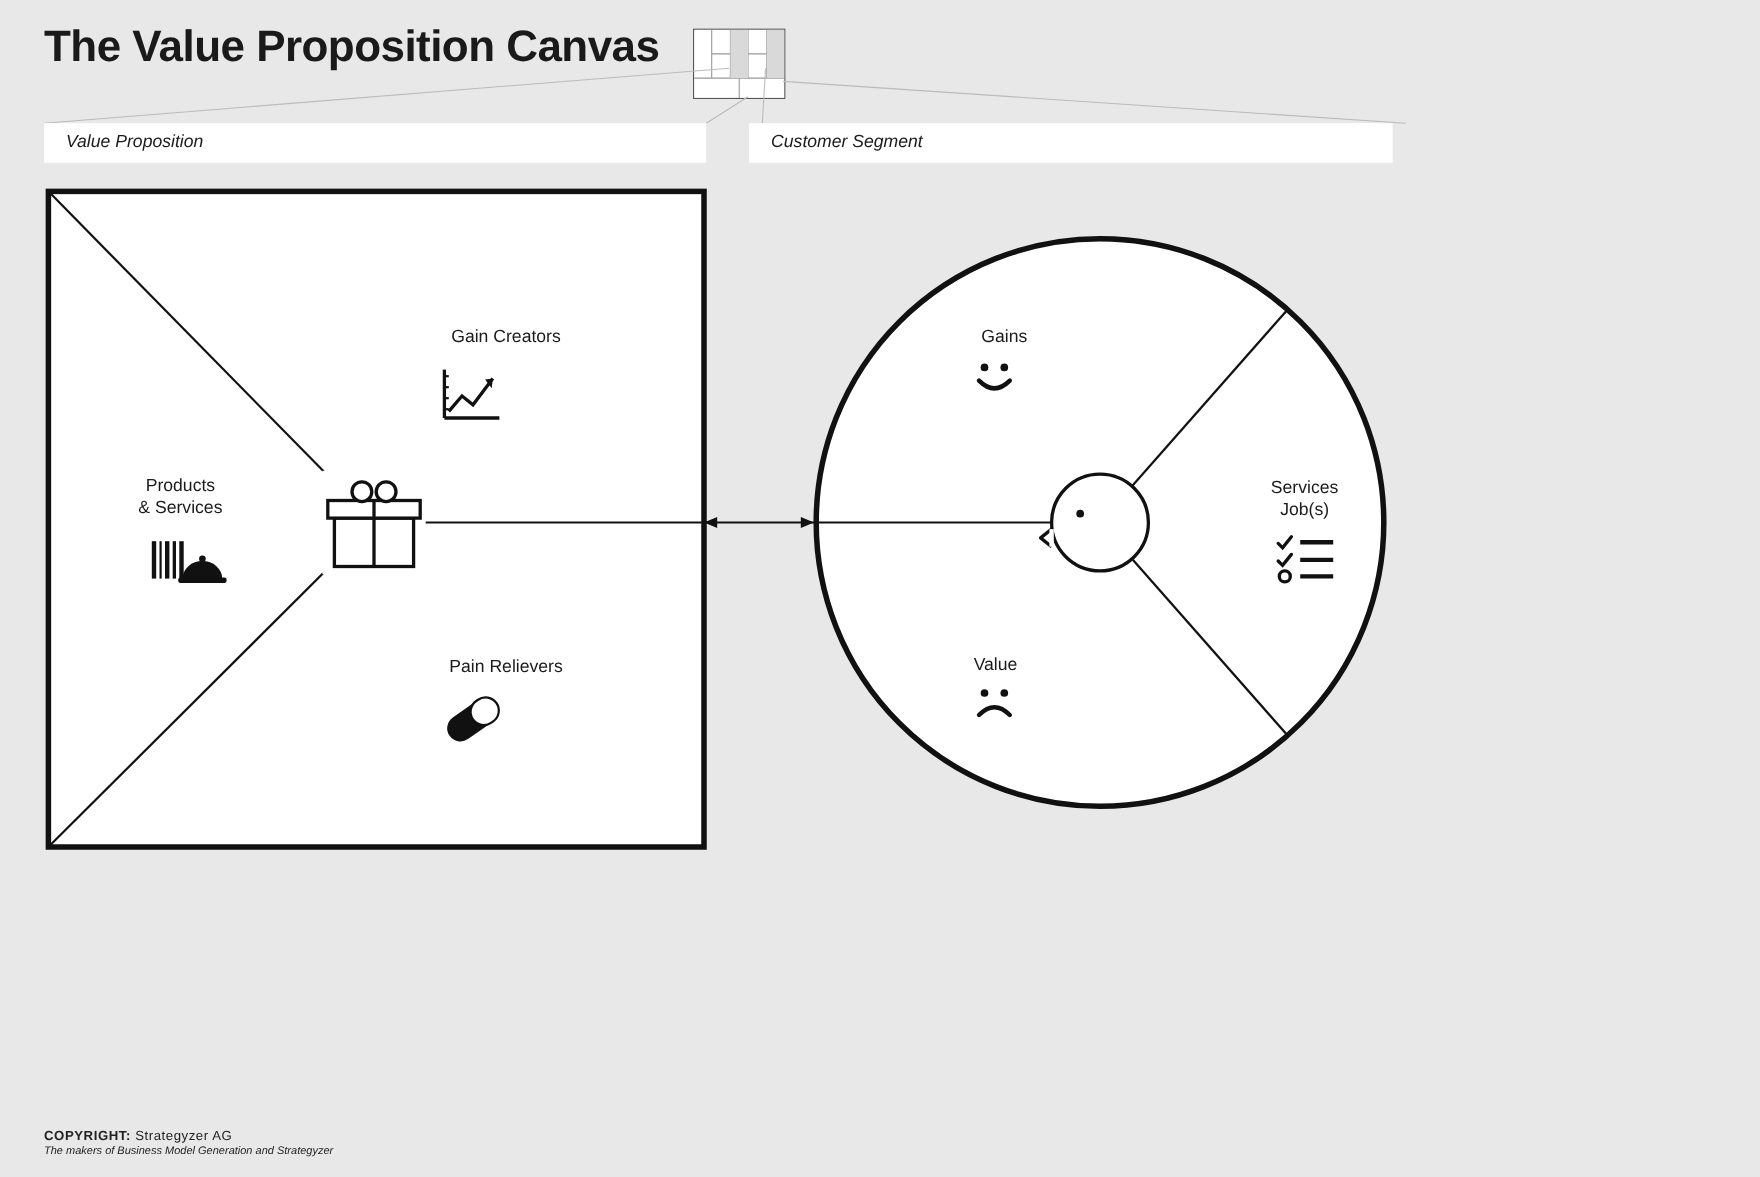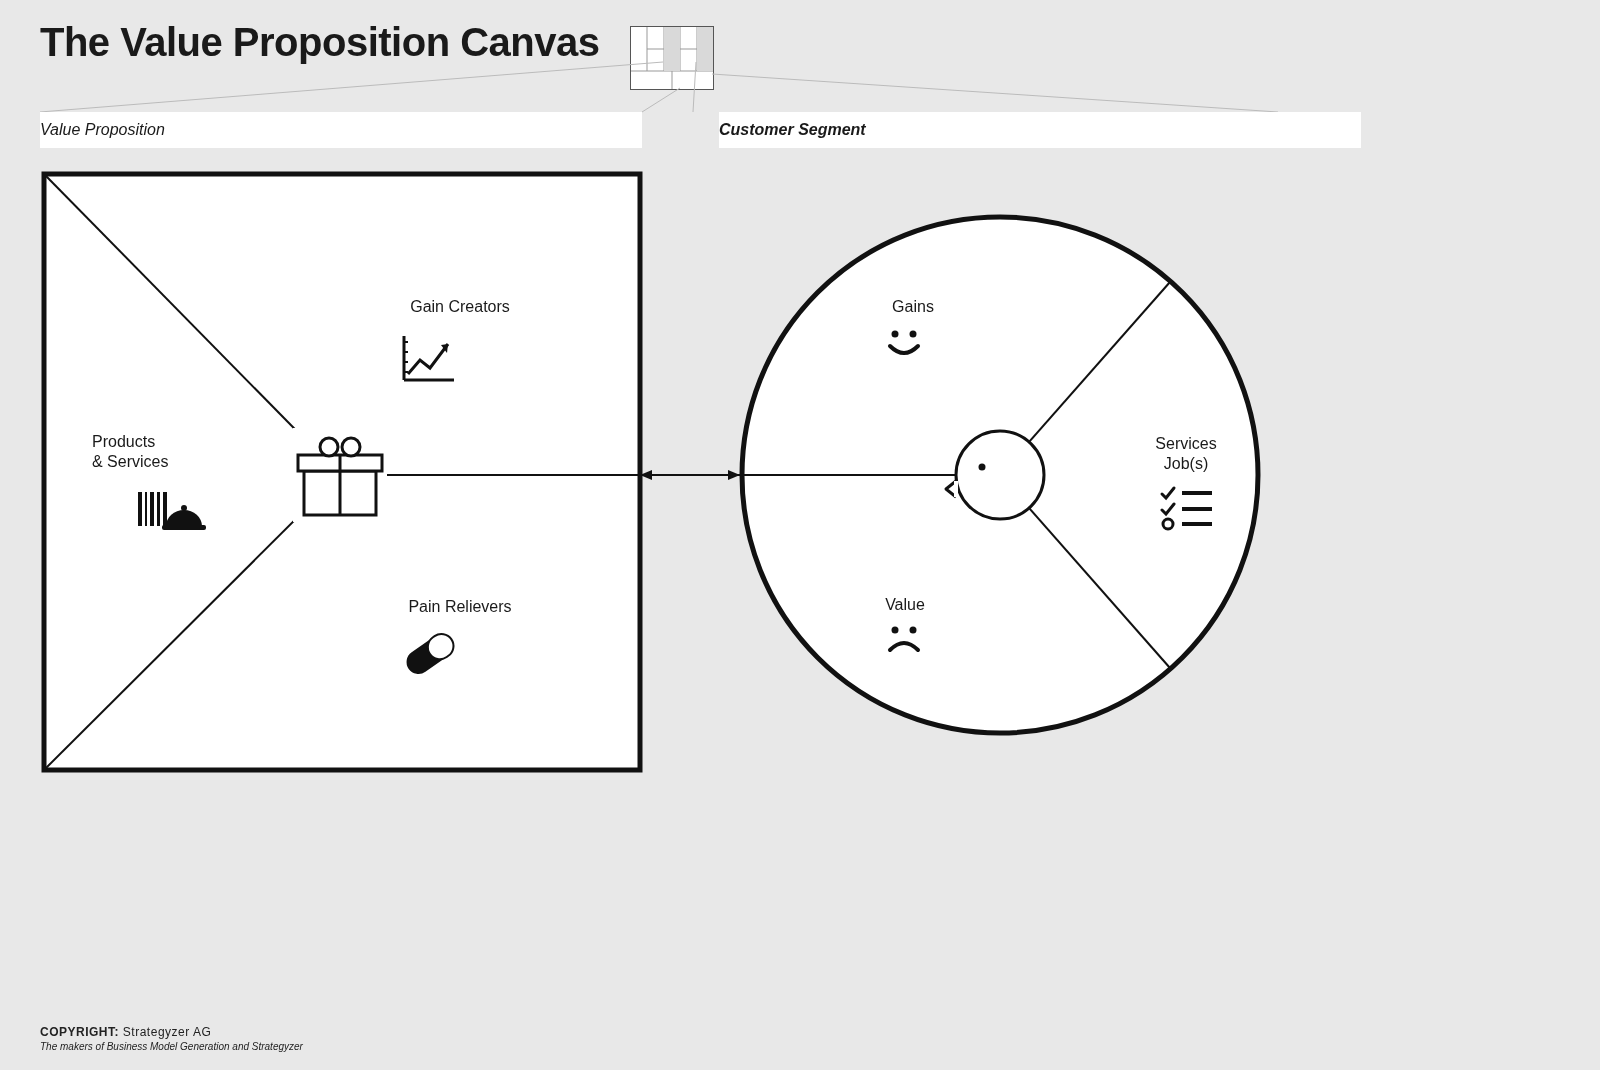--- a/index.html
+++ b/index.html
@@ -28,25 +28,25 @@
   
   .section-bar {
     position: absolute;
     top: 112px;
     height: 36px;
     background: #ffffff;
     display: flex;
     align-items: center;
     font-style: italic;
     font-size: 16px;
-    padding-left: 0;
+    padding-left: 20px;
     box-sizing: border-box;
   }
   .section-bar.left  { left: 40px;  width: 602px; }
-  .section-bar.right { left: 719px; width: 642px; font-weight: bold; }
+  .section-bar.right { left: 681px; width: 585px; }
   
   .mini-bmc {
     position: absolute;
     top: 26px;
     left: 630px;
     width: 82px;
     height: 62px;
     background: #ffffff;
     border: 1px solid #555;
   }
@@ -219,21 +219,21 @@
       <polyline points="-24,2 -20,6 -12,-4" fill="none" stroke="#111" stroke-width="3" stroke-linecap="round"></polyline>
       <line x1="-4" y1="1" x2="26" y2="1" stroke="#111" stroke-width="4"></line>
 
       <circle cx="-18" cy="16" r="5" fill="none" stroke="#111" stroke-width="3"></circle>
       <line x1="-4" y1="16" x2="26" y2="16" stroke="#111" stroke-width="4"></line>
     </g>
   </svg>
 
   <div class="lbl" style="top:298px; left:370px; width:180px;">Gain Creators</div>
   <div class="lbl" style="top:598px; left:370px; width:180px;">Pain Relievers</div>
-  <div class="lbl two-line" style="top:432px; left:92px; width:120px; text-align:left;">
+  <div class="lbl two-line" style="top:432px; left:104px; width:120px; text-align:center;">
     <span>Products</span><br>
     <span>&amp; Services</span>
   </div>
 
   <div class="lbl" style="top:298px; left:848px; width:130px;">Gains</div>
   <div class="lbl" style="top:596px; left:840px; width:130px;">Value</div>
   <div class="lbl two-line" style="top:434px; left:1126px; width:120px;">
     <span>Services</span><br>
     <span>Job(s)</span>
   </div>

